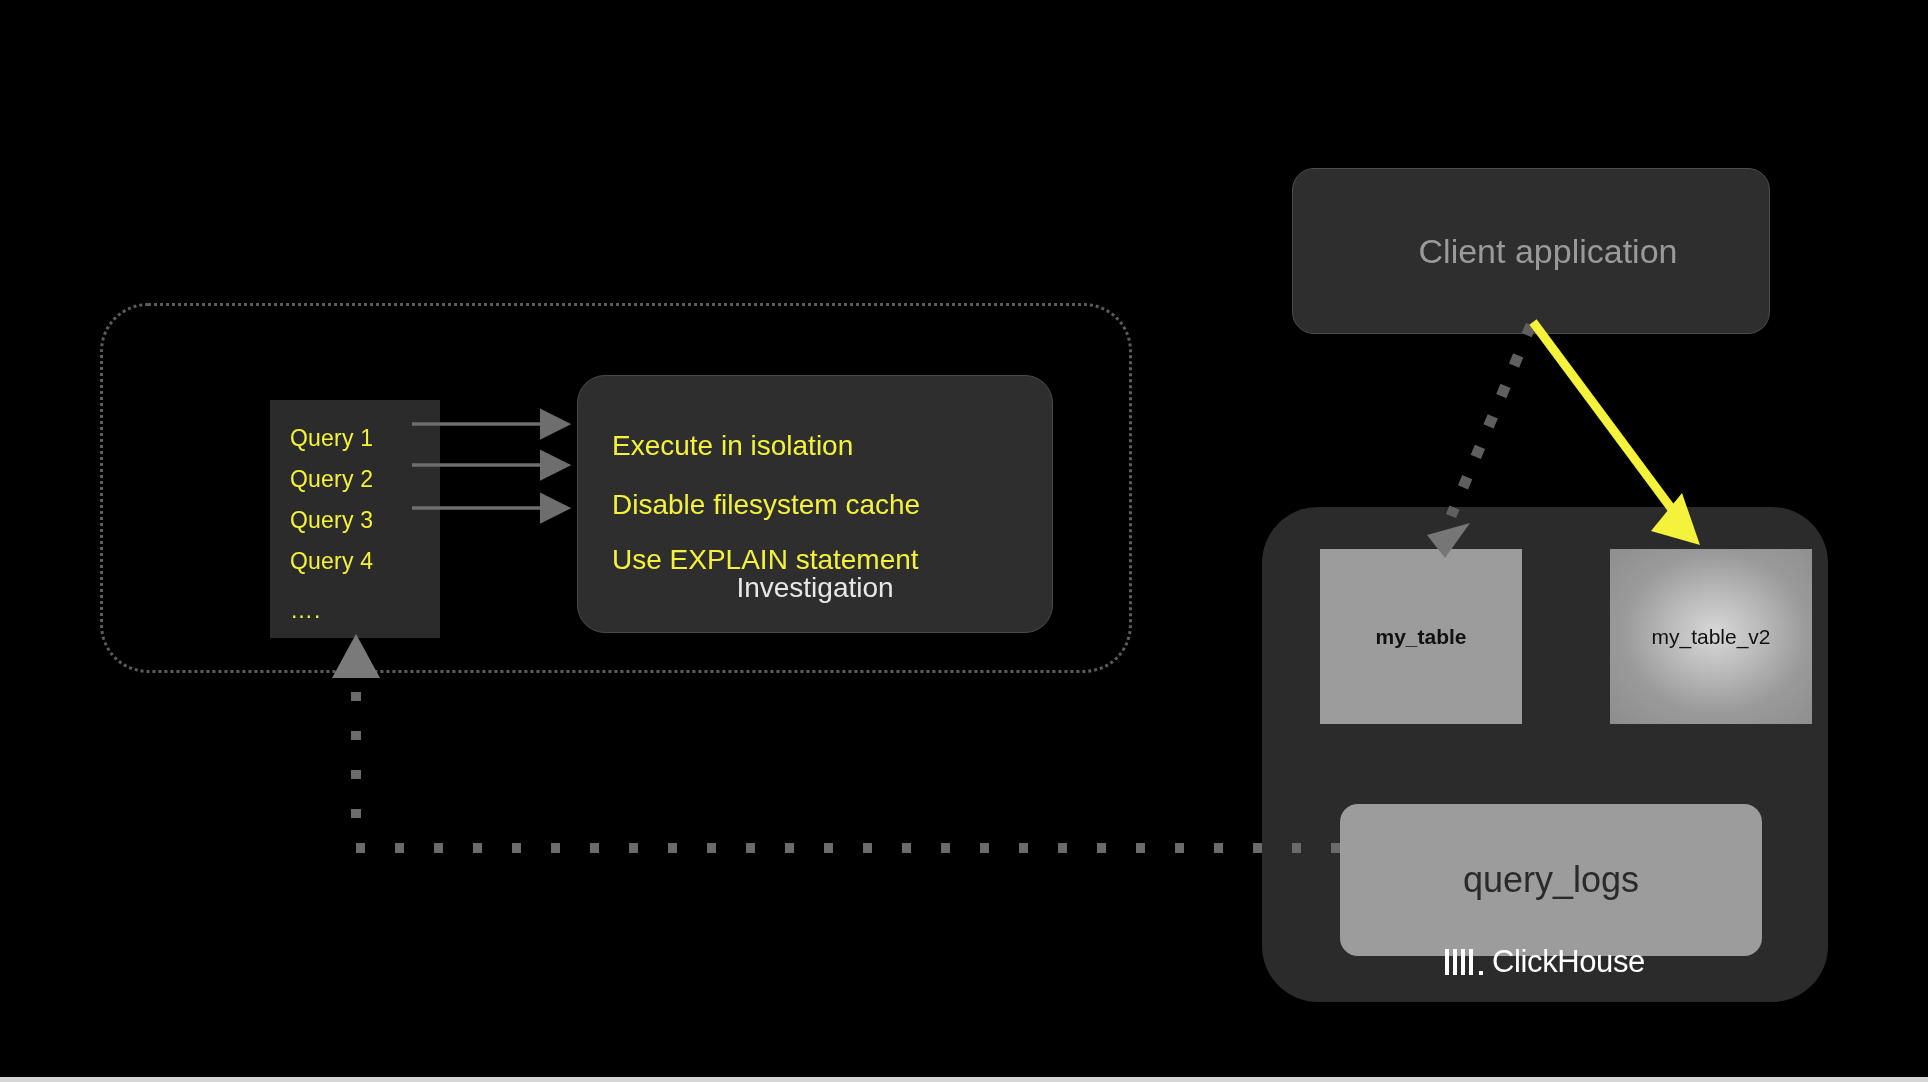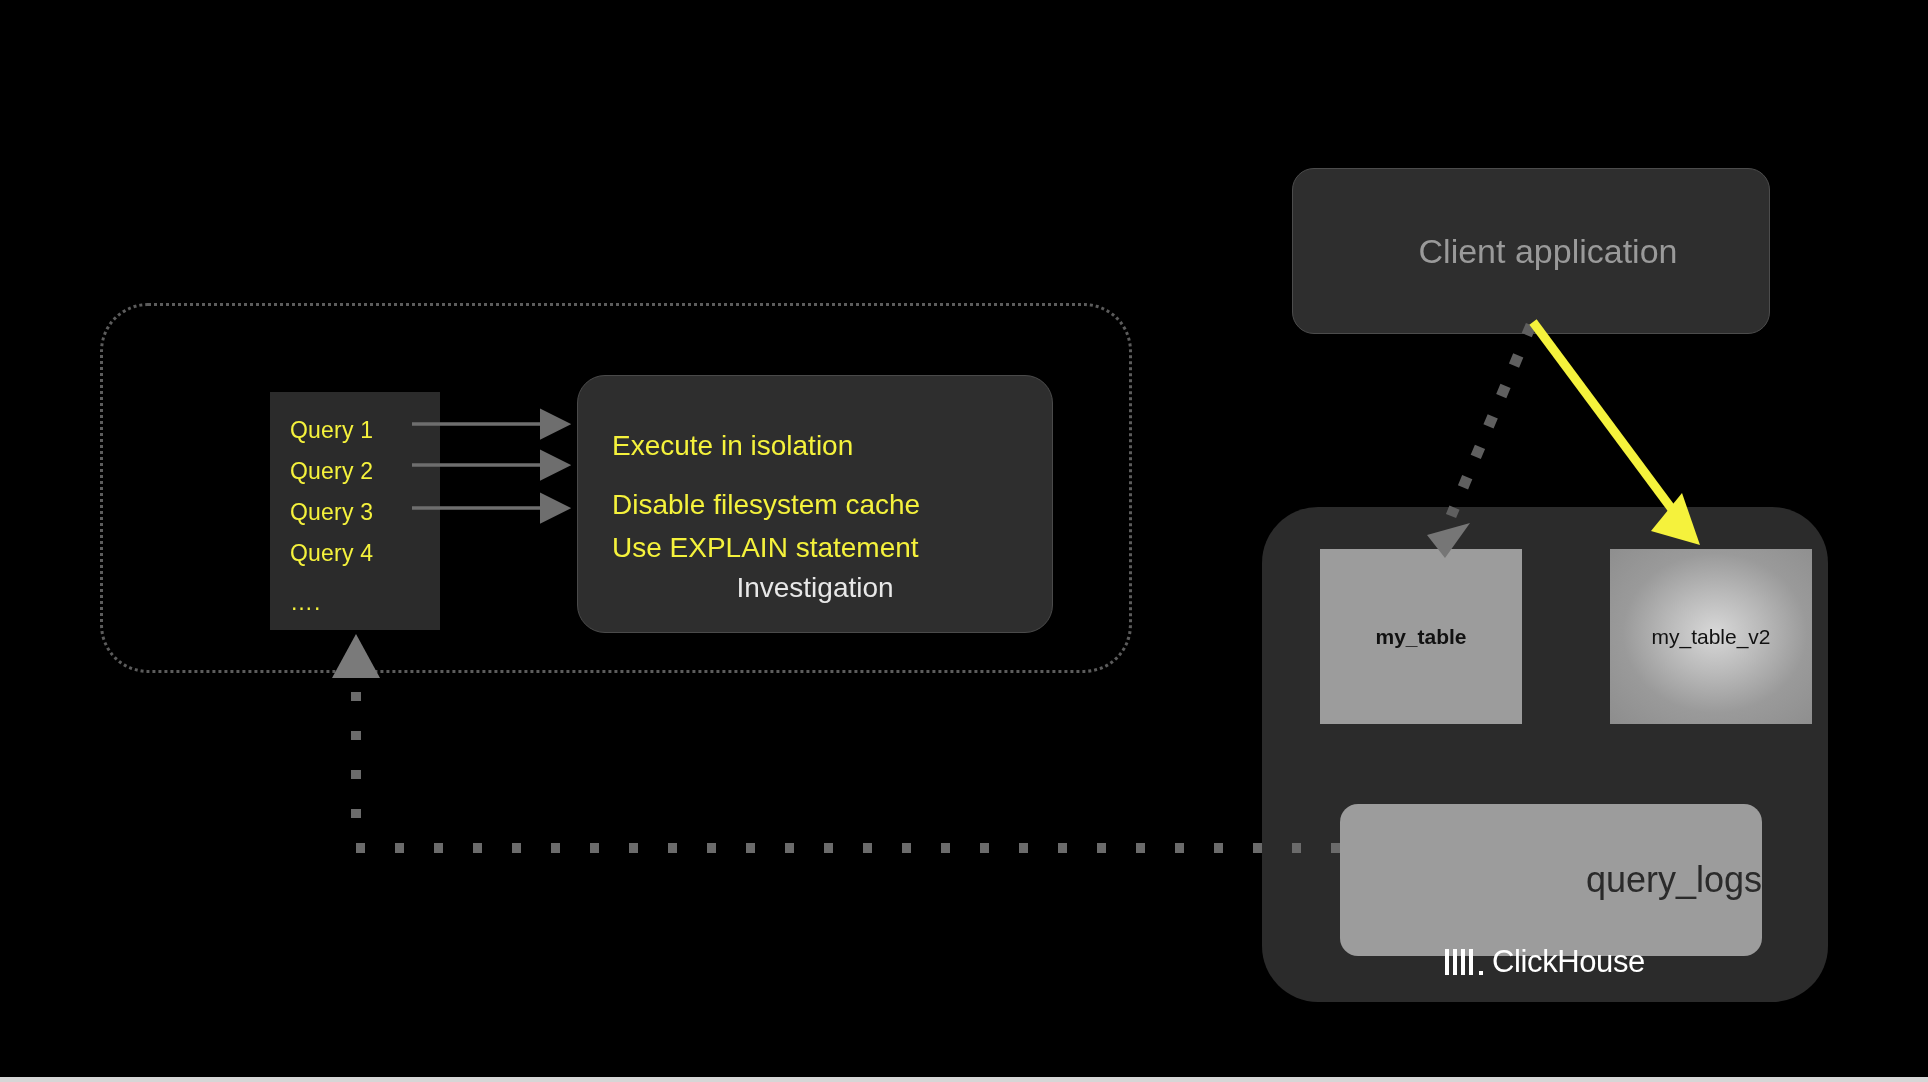--- a/index.html
+++ b/index.html
@@ -24,21 +24,21 @@
     width: 1032px;
     height: 370px;
     border: 3px dotted #5c5c5c;
     border-radius: 48px;
     box-sizing: border-box;
   }
 
   
   #query-list {
     left: 270px;
-    top: 392px;
+    top: 400px;
     width: 170px;
     height: 238px;
     background: #2b2b2b;
     box-sizing: border-box;
     padding: 18px 0 0 20px;
   }
   #query-list .q-item {
     color: #f5f23c;
     font-size: 23px;
     line-height: 41px;
@@ -65,21 +65,21 @@
     box-sizing: border-box;
     padding: 30px 34px 0 34px;
   }
   #investigation-card .tip {
     color: #f5f23c;
     font-size: 28px;
     line-height: 39px;
     white-space: nowrap;
     margin-top: 20px;
   }
-  #investigation-card .tip.spaced { margin-top: 4px; }
+  #investigation-card .tip.spaced { margin-top: 16px; }
   #investigation-card .card-title {
     position: absolute;
     left: 0;
     right: 0;
     bottom: 28px;
     text-align: center;
     color: #e8e8e8;
     font-size: 28px;
   }
 
@@ -139,21 +139,21 @@
   #query-logs-box {
     position: absolute;
     left: 78px;
     top: 297px;
     width: 422px;
     height: 152px;
     background: #9c9c9c;
     border-radius: 18px;
     display: flex;
     align-items: center;
-    justify-content: flex-end;
+    justify-content: center;
   }
   #query-logs-box .t-label {
     color: #2a2a2a;
     font-size: 36px;
     white-space: nowrap;
   }
   #clickhouse-logo {
     position: absolute;
     left: 0;
     right: 0;

